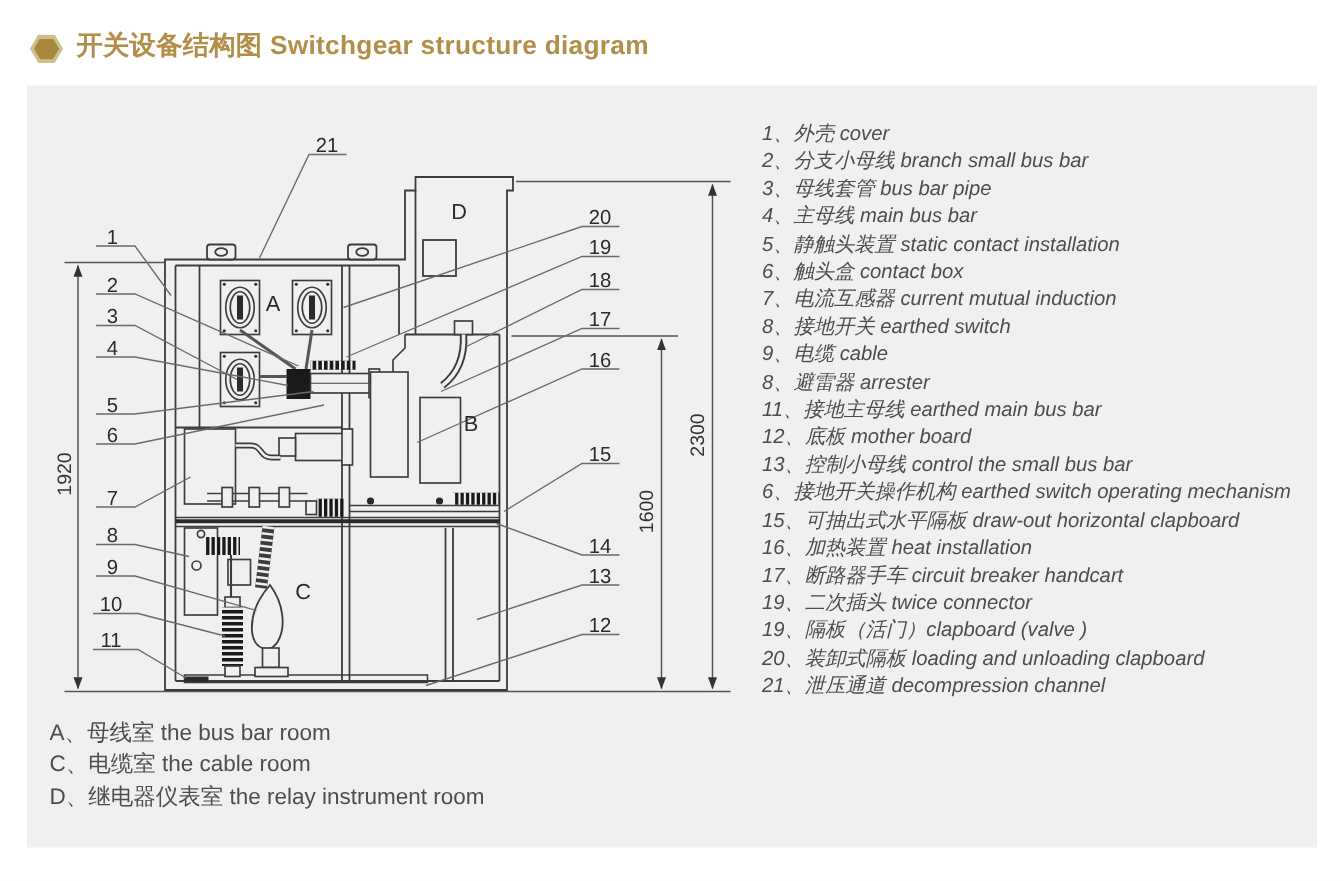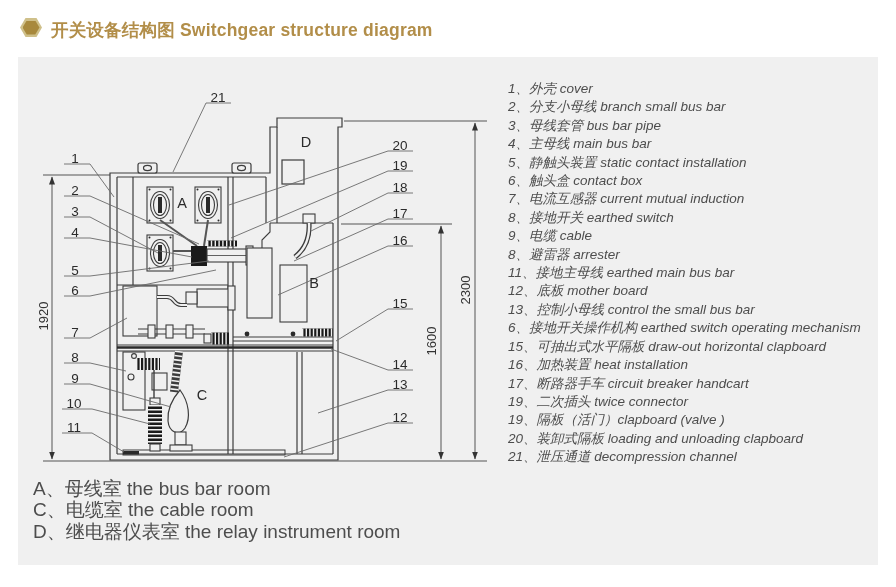--- a/index.html
+++ b/index.html
@@ -1,29 +1,29 @@
 <!DOCTYPE html>
 <html><head>
 <meta charset="utf-8">
 <style>
   html,body{margin:0;padding:0;background:#ffffff;width:896px;height:587px;overflow:hidden;
     font-family:"Liberation Sans","DejaVu Sans",sans-serif;}
   .page{position:relative;width:896px;height:587px;background:#ffffff;}
-  .header{position:absolute;left:20px;top:18px;height:24px;display:flex;align-items:flex-start;}
+  .header{position:absolute;left:20px;top:18px;height:24px;display:flex;align-items:flex-end;}
   .hex-outer{width:22px;height:19px;background:#cfc08a;
     clip-path:polygon(25% 0,75% 0,100% 50%,75% 100%,25% 100%,0 50%);
     display:flex;align-items:center;justify-content:center;}
   .hex-inner{width:17px;height:14px;background:#a8893d;
     clip-path:polygon(25% 0,75% 0,100% 50%,75% 100%,25% 100%,0 50%);}
   .title{margin-left:9px;font-size:17.5px;font-weight:bold;color:#b28e49;letter-spacing:0.2px;}
   .panel{position:absolute;left:18px;top:57px;width:860px;height:508px;background:#f0f0f0;}
   .diagram-svg{position:absolute;left:18px;top:57px;}
   .legend{position:absolute;left:508px;top:80px;width:376px;font-size:13.5px;line-height:18.4px;color:#4d4d4d;font-style:italic;}
   .legend-item{white-space:normal;}
-  .rooms{position:absolute;left:33px;top:478px;width:430px;font-size:19px;line-height:21.4px;color:#4d4d4d;}
+  .rooms{position:absolute;left:33px;top:478px;width:430px;font-size:15px;line-height:21.4px;color:#4d4d4d;}
   svg text{font-family:"Liberation Sans","DejaVu Sans",sans-serif;fill:#2b2b2b;}
   .callout-num{font-size:13.5px;}
   .room-letter{font-size:14.5px;}
   .dim-text{font-size:13px;fill:#333;}
 </style>
 </head>
 <body>
 
 <div class="page">
 

